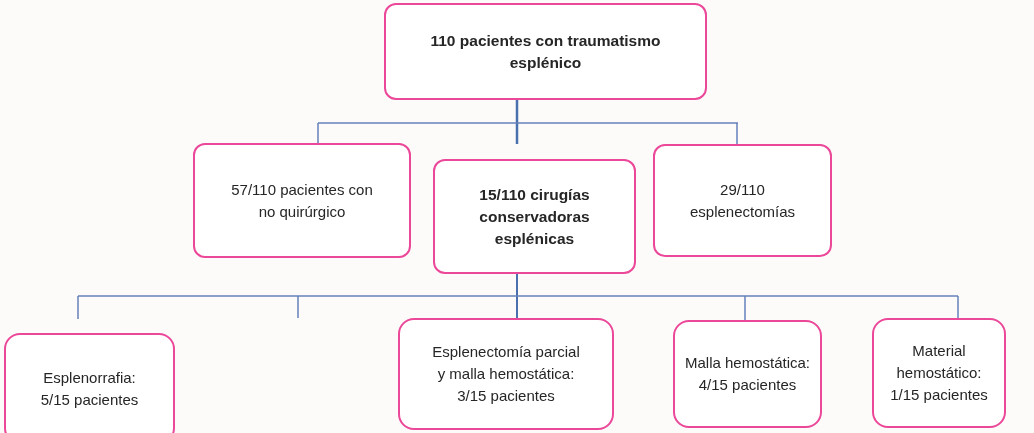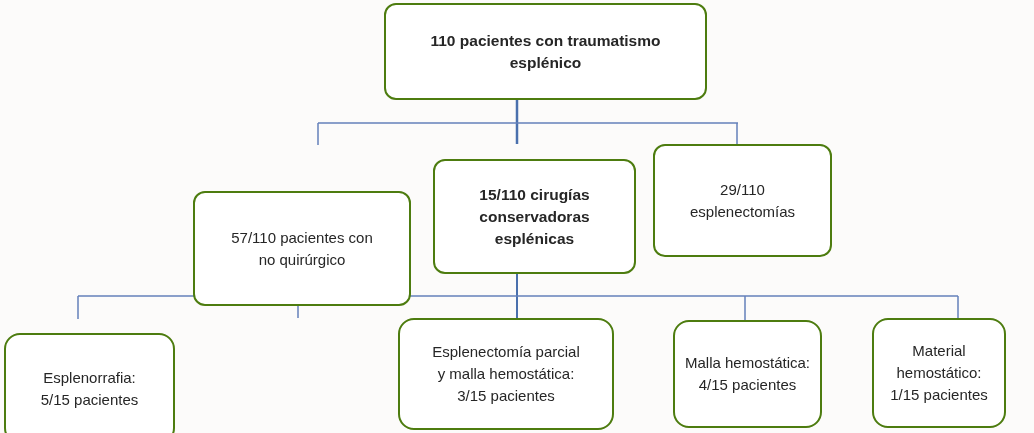--- a/index.html
+++ b/index.html
@@ -19,38 +19,38 @@
     position: absolute;
     left: 0;
     top: 0;
     width: 1034px;
     height: 433px;
   }
   .node {
     position: absolute;
     box-sizing: border-box;
     background: #ffffff;
-    border: 2px solid #4d7c0f;
+    border: 2px solid #ec4899;
     display: flex;
     flex-direction: column;
     align-items: center;
     justify-content: center;
     text-align: center;
     color: #262626;
     font-size: 15px;
     line-height: 22px;
   }
   .node.r12 { border-radius: 12px; }
   .node.r16 { border-radius: 16px; }
   .node.bold { font-weight: bold; font-size: 15.5px; }
 
   
   .n-root        { left: 384px; top: 3px;   width: 323px; height: 97px; }
   
-  .n-conservador { left: 193px; top: 143px; width: 218px; height: 115px; margin-top: 48px; }
+  .n-conservador { left: 193px; top: 143px; width: 218px; height: 115px; }
   .n-cirugias    { left: 433px; top: 143px; width: 203px; height: 115px; margin-top: 16px; }
   .n-esplenect   { left: 653px; top: 144px; width: 179px; height: 113px; }
   
   .n-esplenorrafia { left: 4px;   top: 333px; width: 171px; height: 111px; }
   .n-parcial       { left: 203px; top: 316px; width: 174px; height: 112px; }
   .n-parcialmalla  { left: 398px; top: 318px; width: 216px; height: 112px; }
   .n-malla         { left: 673px; top: 320px; width: 149px; height: 108px; }
   .n-material      { left: 872px; top: 318px; width: 134px; height: 110px; }
 </style>
 </head>

